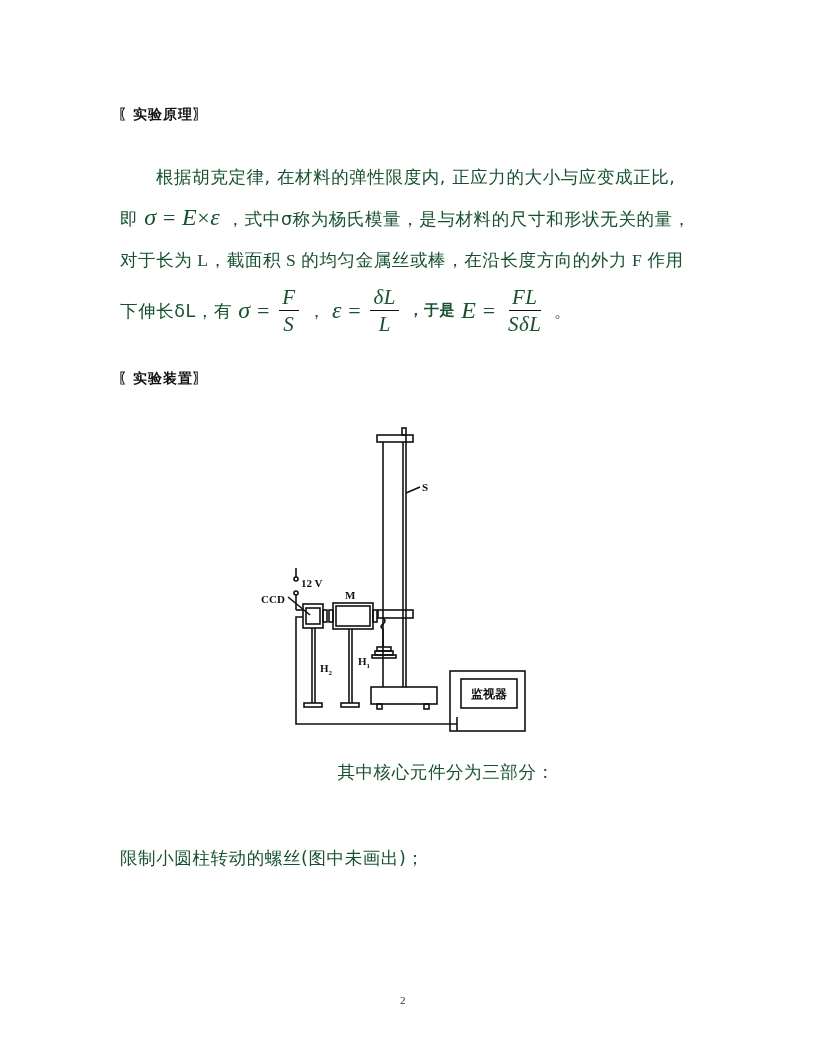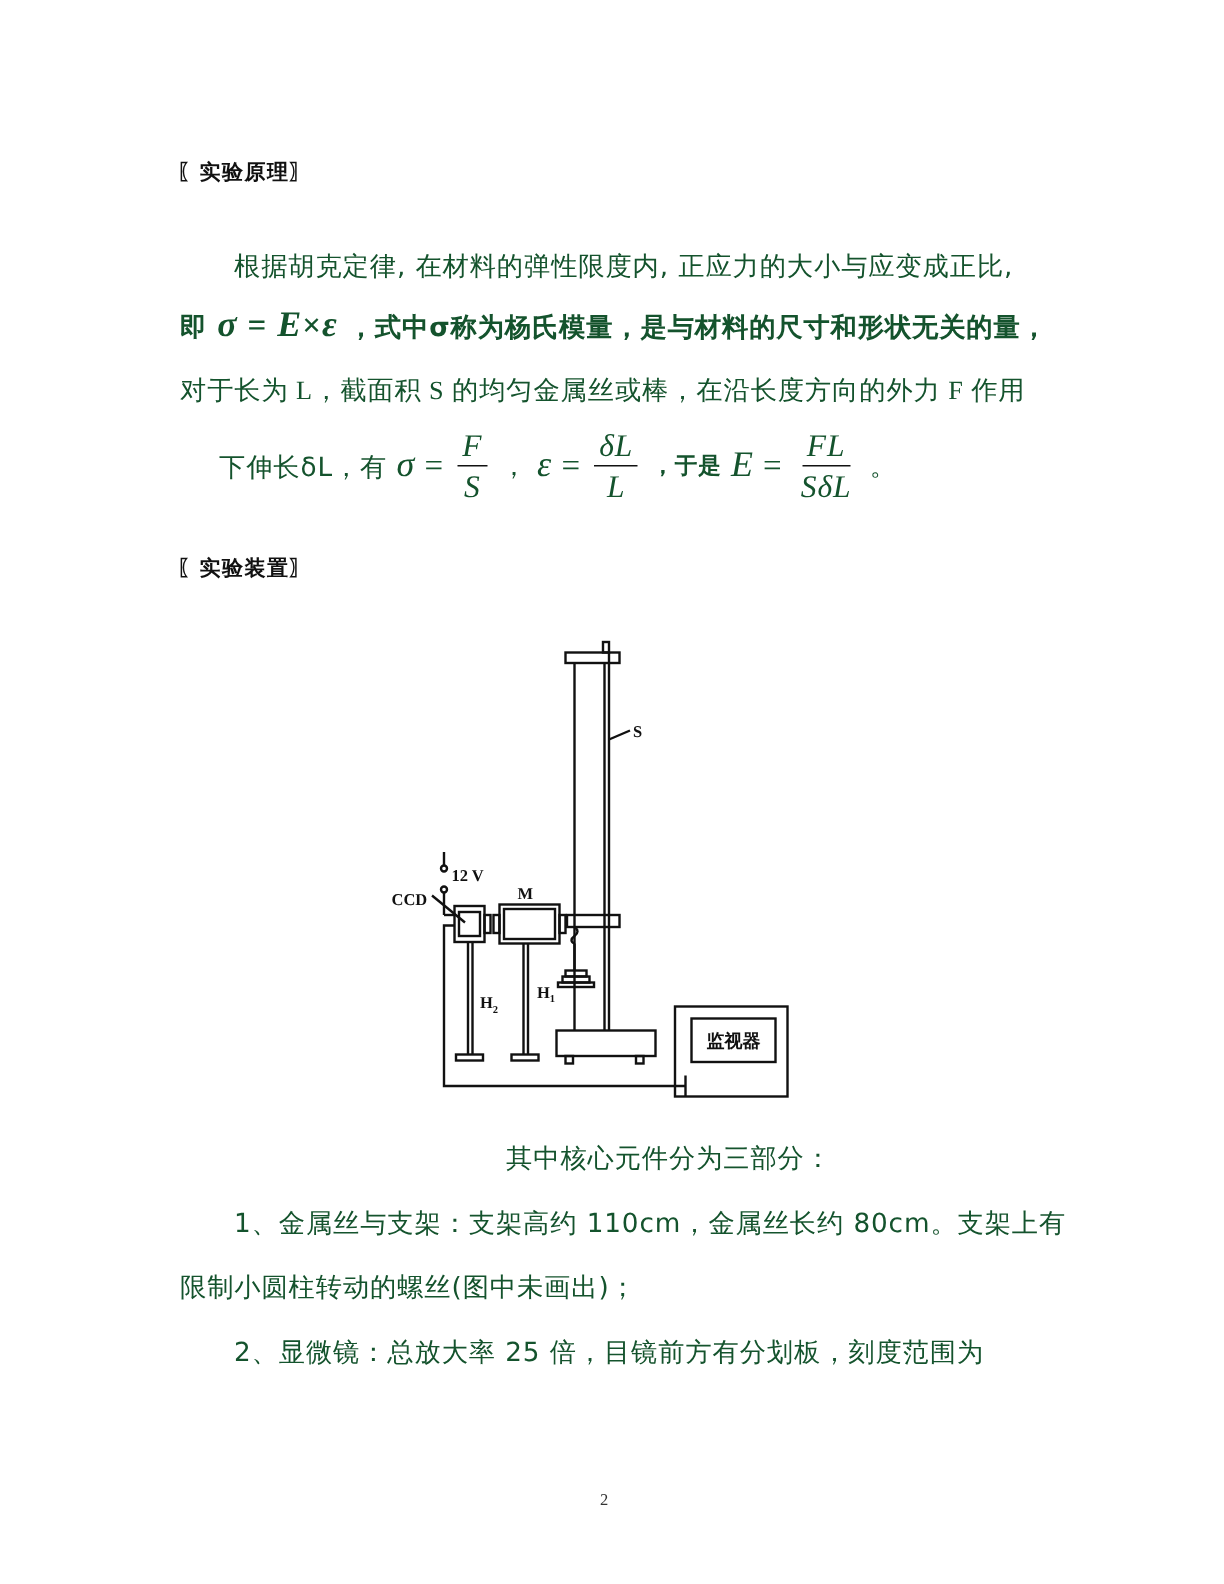--- a/index.html
+++ b/index.html
@@ -26,34 +26,34 @@
 </style>
 </head>
 <body>
 
 <div class="page">
 
   <div class="heading" style="top:106px;">〖实验原理〗</div>
 
   <div class="line indent" style="top:165px;">根据胡克定律, 在材料的弹性限度内, 正应力的大小与应变成正比,</div>
 
-  <div class="line" style="top:204px;font-weight:bold;">
+  <div class="line" style="top:204px;">
     <span>即</span>
     <span>
       <span class="math">σ</span>
       <span class="mathop">=</span>
       <span class="math">E</span><span class="mathop">×</span><span class="math">ε</span>
     </span>
     <span>，式中σ称为杨氏模量，是与材料的尺寸和形状无关的量，</span>
   </div>
 
   <div class="line" style="top:248px;font-family:Liberation Serif, serif;">对于长为 L，截面积 S 的均匀金属丝或棒，在沿长度方向的外力 F 作用</div>
 
   <div class="line" style="top:286px;">
-    <span style="vertical-align:middle;margin-left:26px;">下伸长δL，有</span>
+    <span style="vertical-align:middle;">下伸长δL，有</span>
     <span class="math" style="vertical-align:middle;">σ</span>
     <span class="mathop" style="vertical-align:middle;">=</span>
     <span class="frac">
       <span class="num">F</span>
       <span class="den">S</span>
     </span>
     <span style="vertical-align:middle;">，</span>
     <span class="math" style="vertical-align:middle;">ε</span>
     <span class="mathop" style="vertical-align:middle;">=</span>
     <span class="frac">
@@ -137,19 +137,17 @@
       <text class="dlabel" x="21" y="178" font-size="11">CCD</text>
       <text class="dlabel" x="105" y="174" font-size="11">M</text>
       <text class="dlabel" x="118" y="240" font-size="11"><tspan>H</tspan><tspan font-size="7" dy="3">1</tspan></text>
       <text class="dlabel" x="80" y="247" font-size="11"><tspan>H</tspan><tspan font-size="7" dy="3">2</tspan></text>
       <text x="249" y="273" font-size="12" text-anchor="middle" fill="#111" font-family="DejaVu Sans, sans-serif" font-weight="bold">监视器</text>
     </svg>
   </div>
 
   <div class="line indent" style="top:760px;text-align:center;">其中核心元件分为三部分：</div>
 
-  <div class="line indent" style="top:803px;">1、金属丝与支架：支架高约 110cm，金属丝长约 80cm。支架上有</div>
   <div class="line" style="top:846px;">限制小圆柱转动的螺丝(图中未画出)；</div>
 
-  <div class="line indent" style="top:889px;">2、显微镜：总放大率 25 倍，目镜前方有分划板，刻度范围为</div>
 
   <div class="pagenum">2</div>
 </div>
 
 </body></html>

